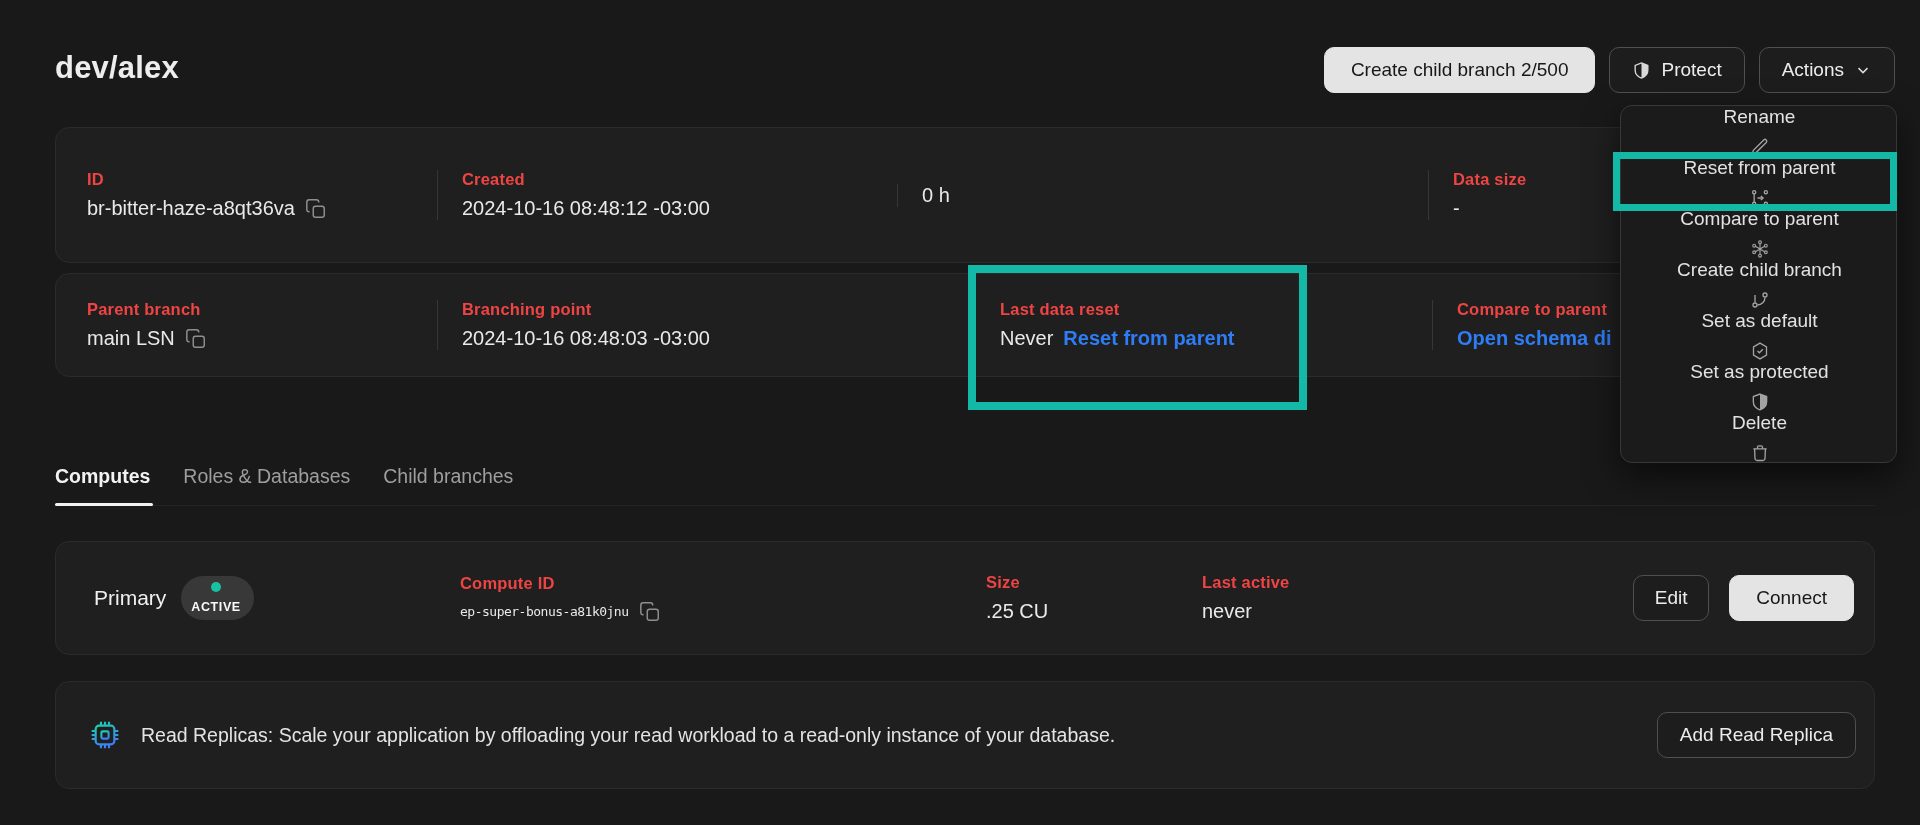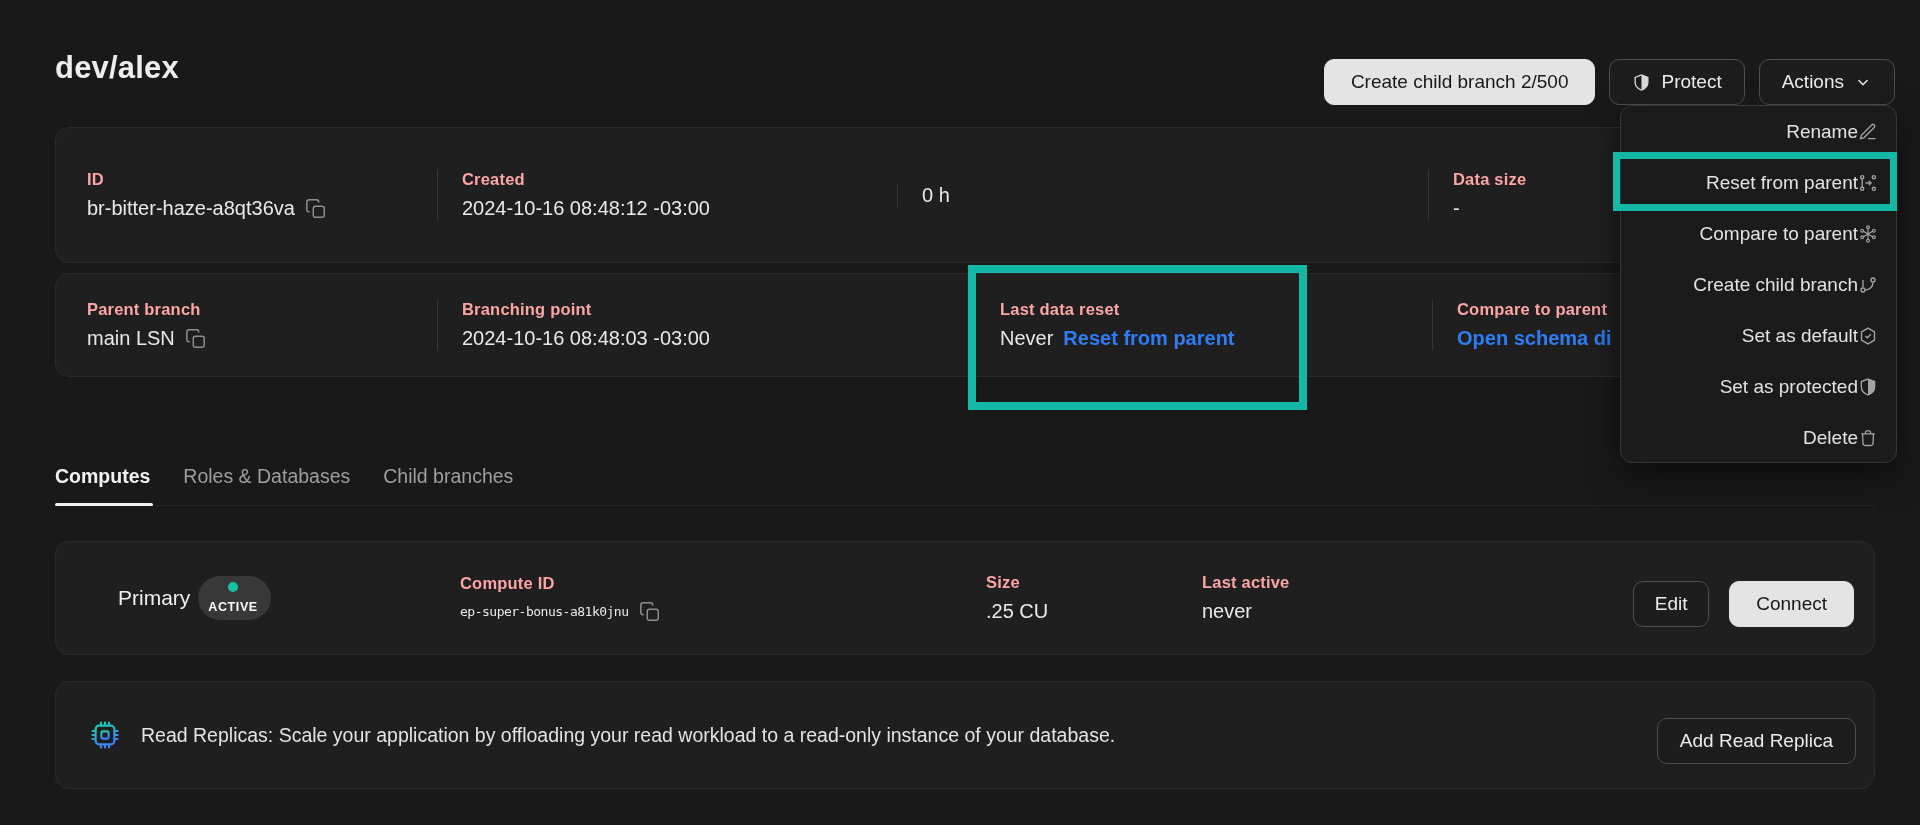--- a/index.html
+++ b/index.html
@@ -17,40 +17,40 @@
     position:absolute; left:55px; top:50px;
     font-size:31px; font-weight:700; color:#ededed; letter-spacing:.2px;text-align:right;
   }
   .header-buttons {
     position:absolute; top:47px; right:25px;
     display:flex; gap:14px; align-items:center;
   }
   .btn {
     height:46px; border-radius:10px; display:inline-flex; align-items:center;
     justify-content:center; gap:10px; font-size:19px; cursor:pointer;
-    font-family:"Liberation Sans", sans-serif; white-space:nowrap;margin-top:12px;
+    font-family:"Liberation Sans", sans-serif; white-space:nowrap;
   }
   .btn-light { background:#e4e4e4; color:#181818; border:1px solid #e4e4e4; padding:0 26px; font-weight:500; }
   .btn-dark  { background:#1d1d1d; color:#ececec; border:1px solid #4f4f4f; padding:0 22px; font-weight:500; }
   .btn-icon { color:#d9d9d9; }
 
   
   .card {
     position:absolute; left:55px; width:1820px;
     background:#1f1f1f; border:1px solid #2b2b2b; border-radius:14px;
   }
   .card-row1 { top:127px; height:136px; }
   .card-row2 { top:273px; height:104px; }
   .info-grid { display:grid; height:100%; align-items:center; }
   .card-row1 .info-grid { grid-template-columns:381px 460px 531px 1fr; }
   .card-row2 .info-grid { grid-template-columns:381px 538px 457px 1fr; }
   .info-cell { padding-left:24px; }
   .info-cell:first-child { padding-left:31px; border-left:none; }
   .info-cell + .info-cell { border-left:1px solid #363636; }
-  .info-label { font-size:16.5px; font-weight:600; color:#fca5a5; margin-bottom:8px; letter-spacing:.2px; }
+  .info-label { font-size:16.5px; font-weight:600; color:#ef4444; margin-bottom:8px; letter-spacing:.2px; }
   .info-value { font-size:20px; color:#e9e9e9; display:flex; align-items:center; gap:10px; }
   .copy-icon { color:#8f8f8f; cursor:pointer; }
   .link { color:#2e7cf6; font-weight:600; cursor:pointer; white-space:nowrap; }
 
   
   .tab-bar {
     position:absolute; left:55px; top:458px; width:1820px; height:48px;
     display:flex; gap:33px; border-bottom:1px solid #242424;
   }
   .tab { font-size:19.5px; color:#9e9e9e; padding-top:7px; position:relative; cursor:pointer; }
@@ -60,21 +60,21 @@
     background:#f2f2f2; border-radius:2px;
   }
 
   
   .compute-card { top:541px; height:114px; }
   .compute-grid {
     display:grid; height:100%; align-items:center;
     grid-template-columns:366px 526px 216px 1fr auto;
     padding:0 20px 0 38px;
   }
-  .compute-name { display:flex; align-items:center; gap:8px;margin-left:24px; }
+  .compute-name { display:flex; align-items:center; gap:15px; }
   .compute-name .name { font-size:21px; color:#f0f0f0; font-weight:500; }
   .status-badge {
     display:inline-flex; align-items:center; gap:8px;
     background:#383838; border-radius:999px; padding:6px 13px 6px 10px;flex-direction:column;
   }
   .status-dot { width:10px; height:10px; border-radius:50%; background:#17c2a2; }
   .status-text { font-size:12.5px; font-weight:700; color:#fafafa; letter-spacing:.6px; }
   .mono { font-family:"DejaVu Sans Mono", monospace; font-size:13px; letter-spacing:-.5px; }
   .row-buttons { display:flex; gap:20px; align-items:center; }
   .btn-edit { width:76px; }
@@ -84,22 +84,22 @@
   .replica-card { top:681px; height:108px; display:flex; align-items:center; padding:0 18px 0 33px; }
   .replica-msg { font-size:19.5px; color:#e3e3e3; margin-left:20px; margin-right:auto; }
 
   
   .dropdown {
     position:absolute; left:1620px; top:105px; width:277px; height:358px;
     background:#1b1b1b; border:1px solid #373737; border-radius:12px;
     box-shadow:0 14px 34px rgba(0,0,0,.55); z-index:20; overflow:hidden;
   }
   .menu-item {
-    height:51px; display:flex; align-items:center; justify-content:flex-end;
-    padding:0 18px 0 20px; cursor:pointer;
+    height:51px; display:flex; align-items:center; justify-content:space-between;
+    padding:0 18px 0 20px; cursor:pointer;flex-direction:column;
   }
   .menu-label { font-size:19px; color:#e2e2e2; font-weight:500; }
   .menu-icon { color:#a3a3a3; }
 
   
   .hl { position:absolute; border-style:solid; border-color:#14b8a6; pointer-events:none; }
   .hl-reset-section { left:968px; top:265px; width:339px; height:145px; border-width:8px; z-index:15; }
   .hl-reset-menu    { left:1613px; top:152px; width:284px; height:59px; border-width:7px; z-index:25; }
 </style>
 </head>

